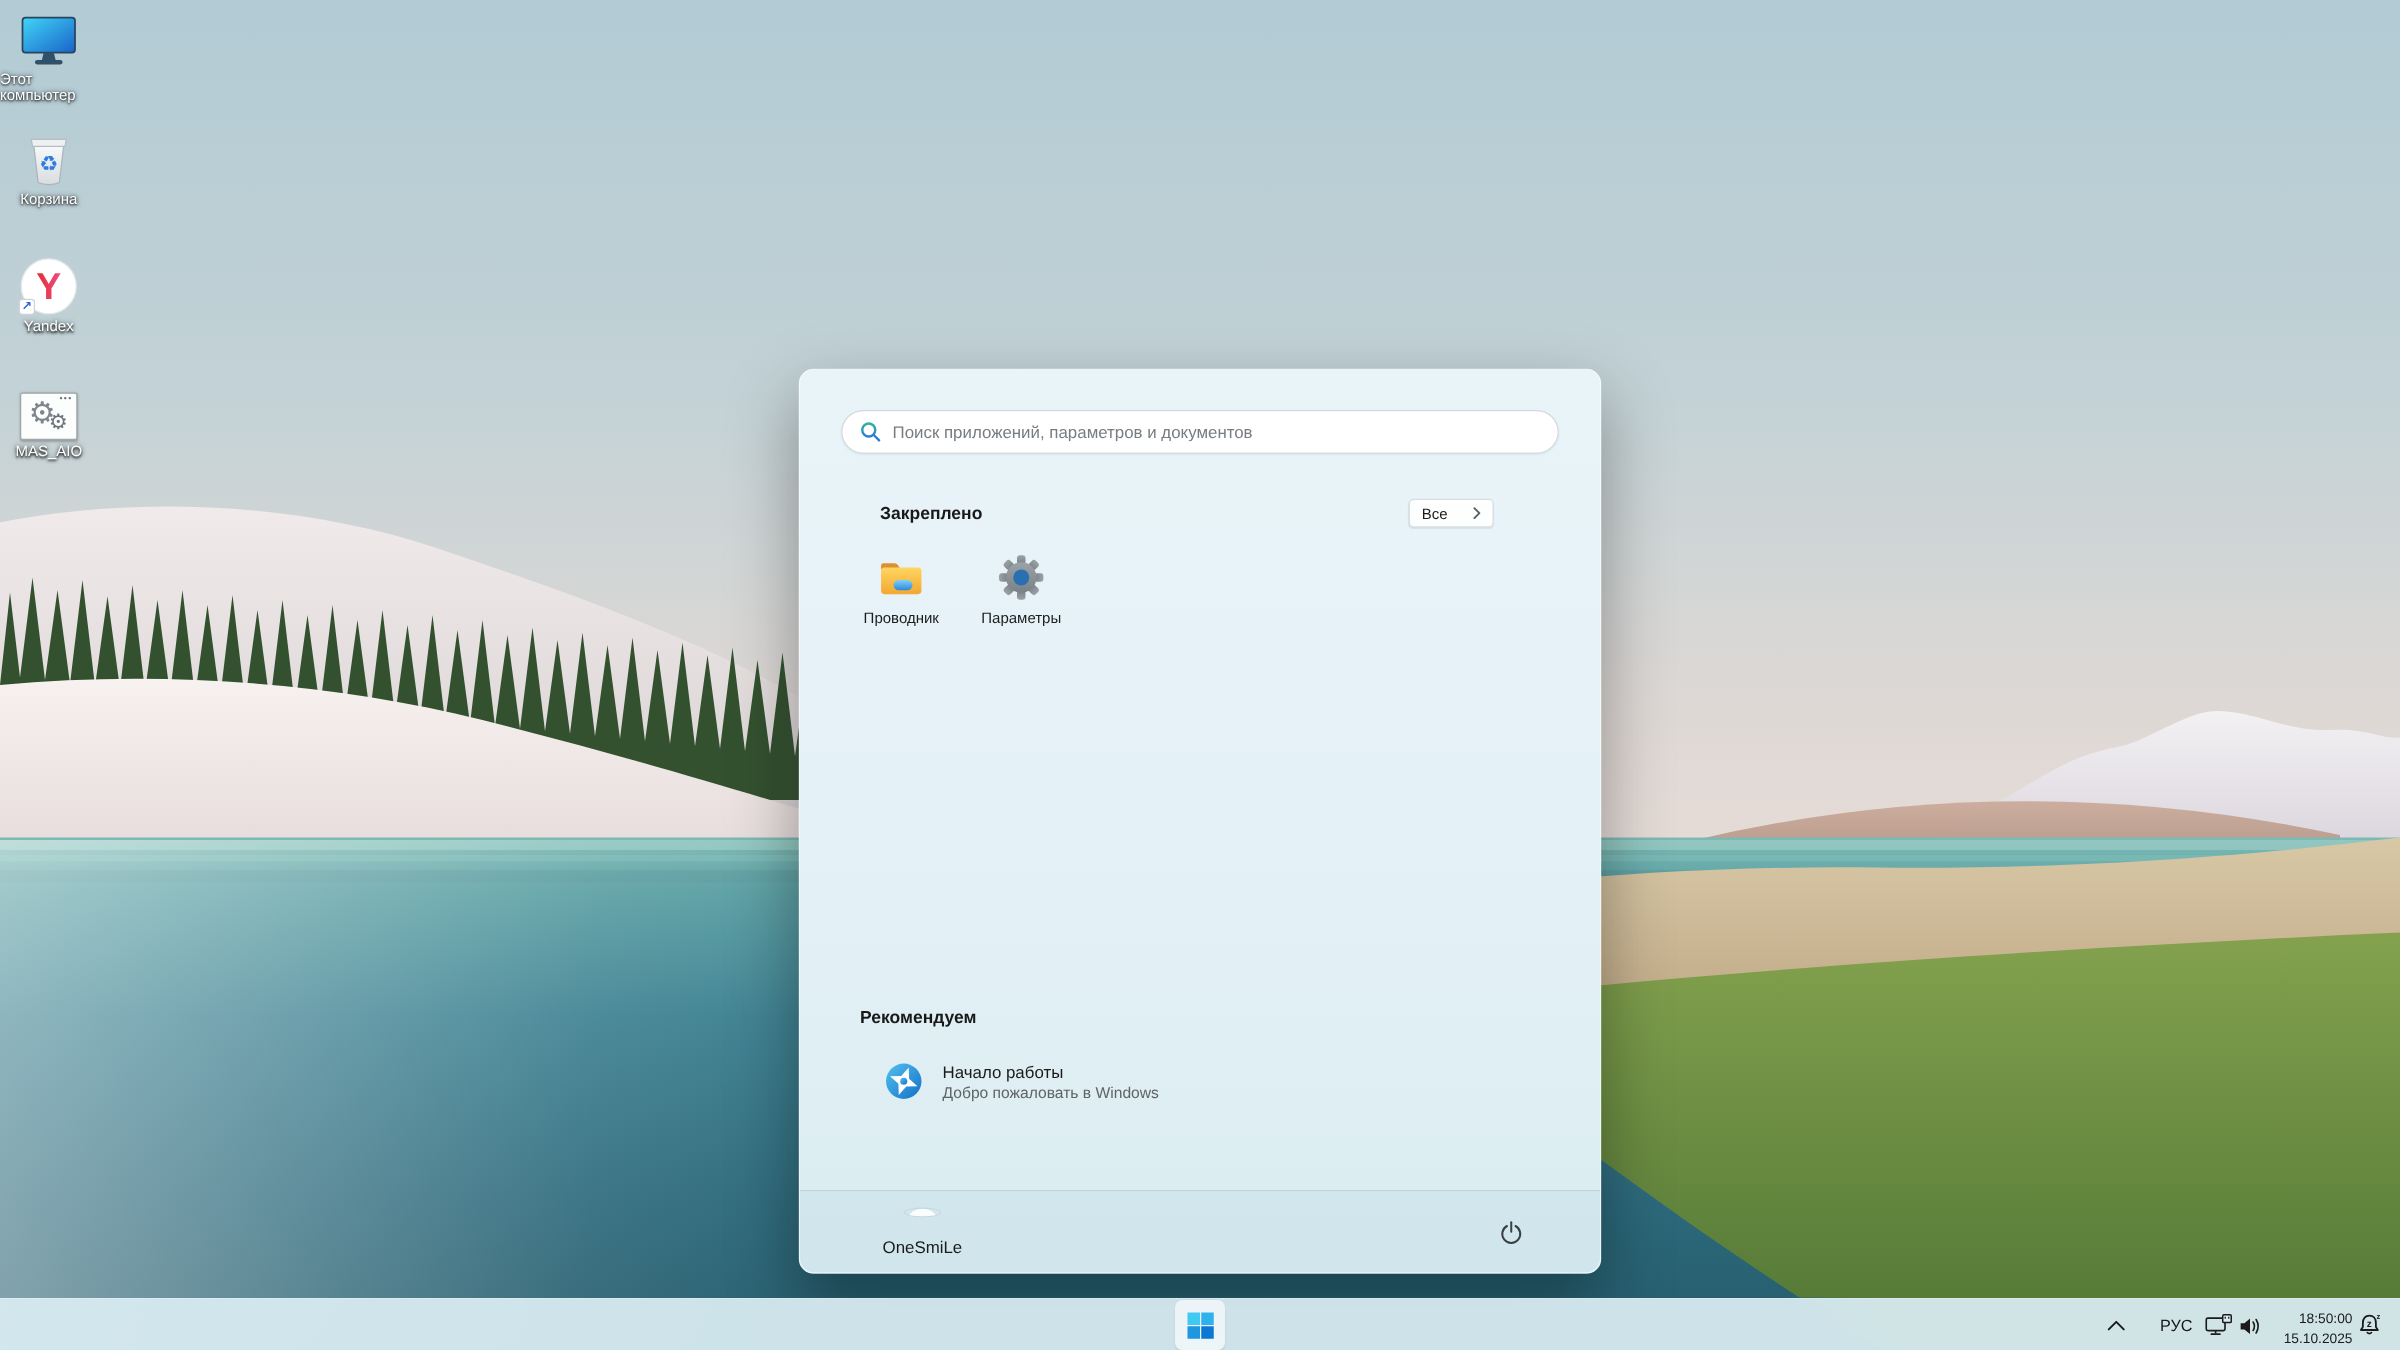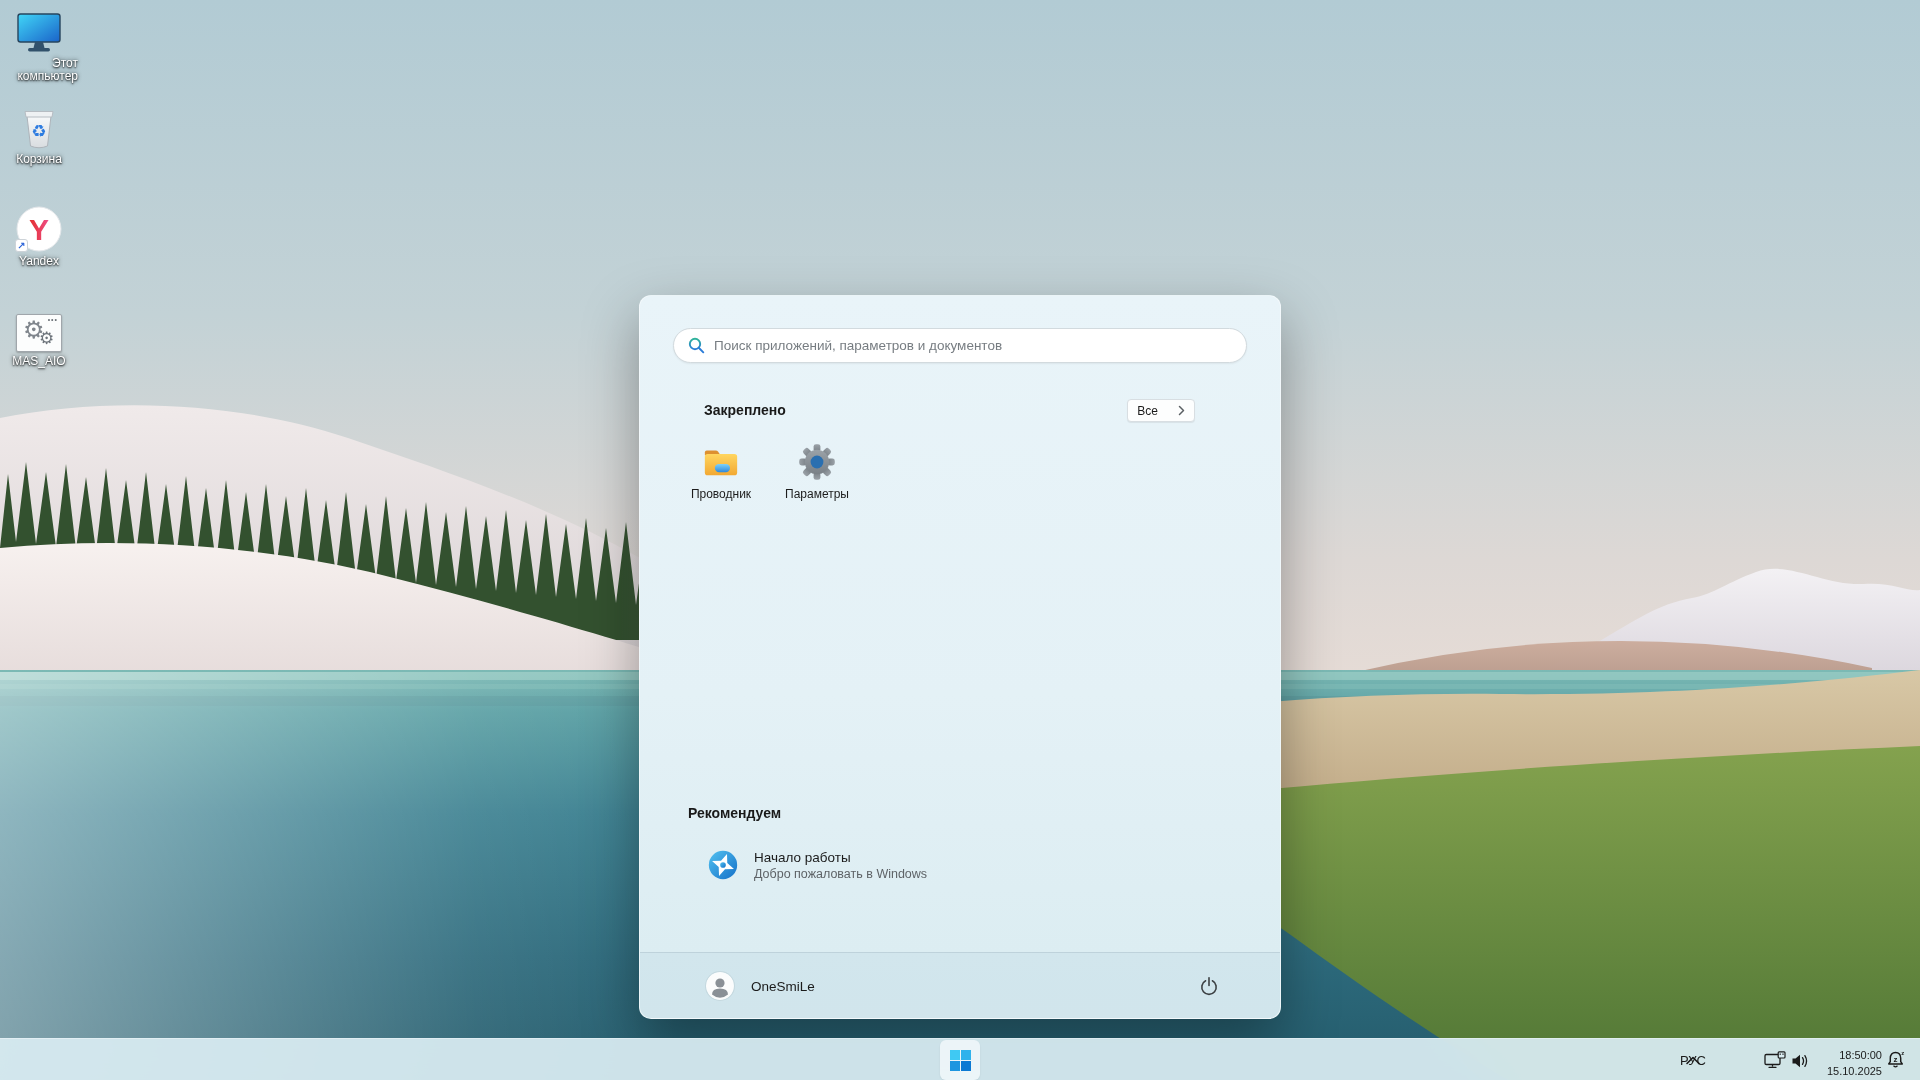--- a/index.html
+++ b/index.html
@@ -7,21 +7,21 @@
     font-family:"Liberation Sans","DejaVu Sans",sans-serif; }
   body { position:relative; background:#b7cfd7; }
 
   
   #wallpaper { position:absolute; inset:0; z-index:0; }
 
   
   .desk-icon { position:absolute; width:78px; display:flex; flex-direction:column;
     align-items:center; z-index:2; cursor:default; }
   .desk-icon .ic { height:46px; display:flex; align-items:flex-end; justify-content:center; position:relative; }
-  .desk-label { margin-top:3px; font-size:12px; line-height:13px; color:#fff; text-align:right;
+  .desk-label { margin-top:3px; font-size:12px; line-height:13px; color:#fff; text-align:left;
     text-shadow:0 1px 2px rgba(0,0,0,.95), 0 0 4px rgba(0,0,0,.7); }
   .di-pc  { left:0; top:8px; }
   .di-bin { left:0; top:104px; }
   .di-ya  { left:0; top:206px; }
   .di-mas { left:0; top:306px; }
   .ya-wrap { position:relative; }
   .shortcut-badge { position:absolute; left:-1px; bottom:0; width:13px; height:13px; background:#fff;
     border-radius:3px; border:1px solid #cdd3d8; font-size:10px; font-weight:bold; color:#2a63d9;
     display:flex; align-items:center; justify-content:center; line-height:1; }
   .mas-window { width:46px; height:38px; background:#fcfdfd; border:1px solid #a0a6ab; border-radius:2px;
@@ -57,21 +57,21 @@
 
   .rec-item { position:absolute; left:47px; top:540px; width:320px; height:58px; border-radius:6px;
     display:flex; align-items:center; padding-left:21px; gap:16px; }
   .rec-text .t { font-size:13.5px; color:#1b1b1b; margin-bottom:2px; }
   .rec-text .s { font-size:12.5px; color:#5e6367; }
 
   .user-bar { position:absolute; left:0; right:0; bottom:0; height:66px;
     background:rgba(197,222,231,.45); border-top:1px solid rgba(70,95,105,.14);
     border-radius:0 0 12px 12px; }
   .user-chip { position:absolute; left:56px; top:14px; height:38px; display:flex; align-items:center;
-    gap:17px; padding:0 10px; border-radius:6px; }
+    gap:17px; padding:0 10px; border-radius:6px;flex-direction:column; }
   .user-name { font-size:13.5px; color:#1b1b1b; }
   .avatar-circle { width:28px; height:28px; border-radius:50%; overflow:hidden;
     box-shadow:0 0 0 1px rgba(0,0,0,.06); }
   .power-btn { position:absolute; left:549px; top:13px; width:40px; height:40px; border-radius:6px;
     display:flex; align-items:center; justify-content:center; }
 
   
   .taskbar { position:absolute; left:0; bottom:0; width:1920px; height:42px; z-index:10;
     background:rgba(216,235,241,.94); backdrop-filter:blur(18px);
     border-top:1px solid rgba(255,255,255,.35); }
@@ -79,21 +79,21 @@
     background:rgba(252,254,255,.68); display:flex; align-items:center; justify-content:center;
     box-shadow:0 1px 2px rgba(0,0,0,.08); }
   .win-logo { width:21px; height:21px; display:grid; grid-template-columns:10px 10px;
     grid-template-rows:10px 10px; gap:1.5px; }
   .win-logo i { display:block; }
   .wl-tl { background:#3fc9f3; } .wl-tr { background:#2fb2ec; }
   .wl-bl { background:#1e96e0; } .wl-br { background:#0b79d3; }
 
   .tray-item { position:absolute; display:flex; align-items:center; justify-content:center; color:#1b1b1b; }
   .tray-chevron { left:1684px; top:13px; width:18px; height:16px; }
-  .tray-lang { left:1670px; top:0; width:46px; height:42px; font-size:13px; }
+  .tray-lang { left:1718px; top:0; width:46px; height:42px; font-size:13px; }
   .tray-net  { left:1764px; top:12px; width:23px; height:18px; }
   .tray-vol  { left:1790px; top:13px; width:21px; height:17px; }
   .tray-clock{ left:1816px; top:8px; width:66px; height:32px; display:block; text-align:right;
     font-size:11px; line-height:16px; }
   .tray-bell { left:1886px; top:11px; width:19px; height:20px; }
 </style>
 </head>
 <body>
 
 <div id="wallpaper">

